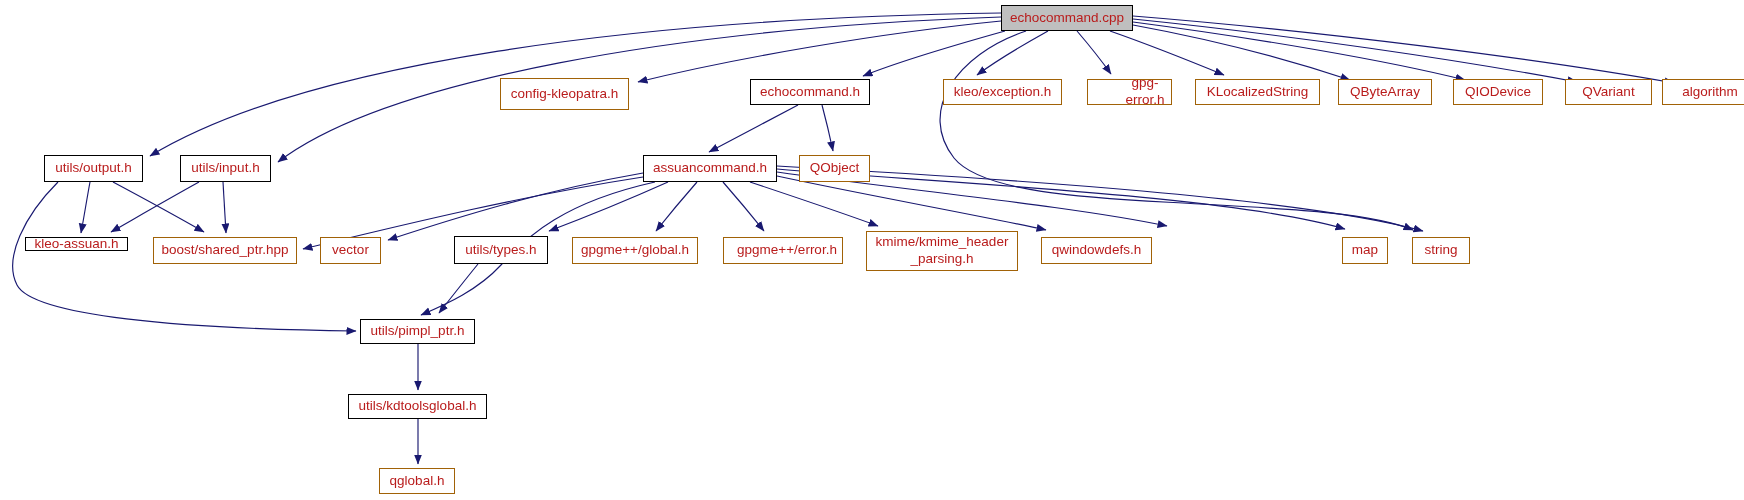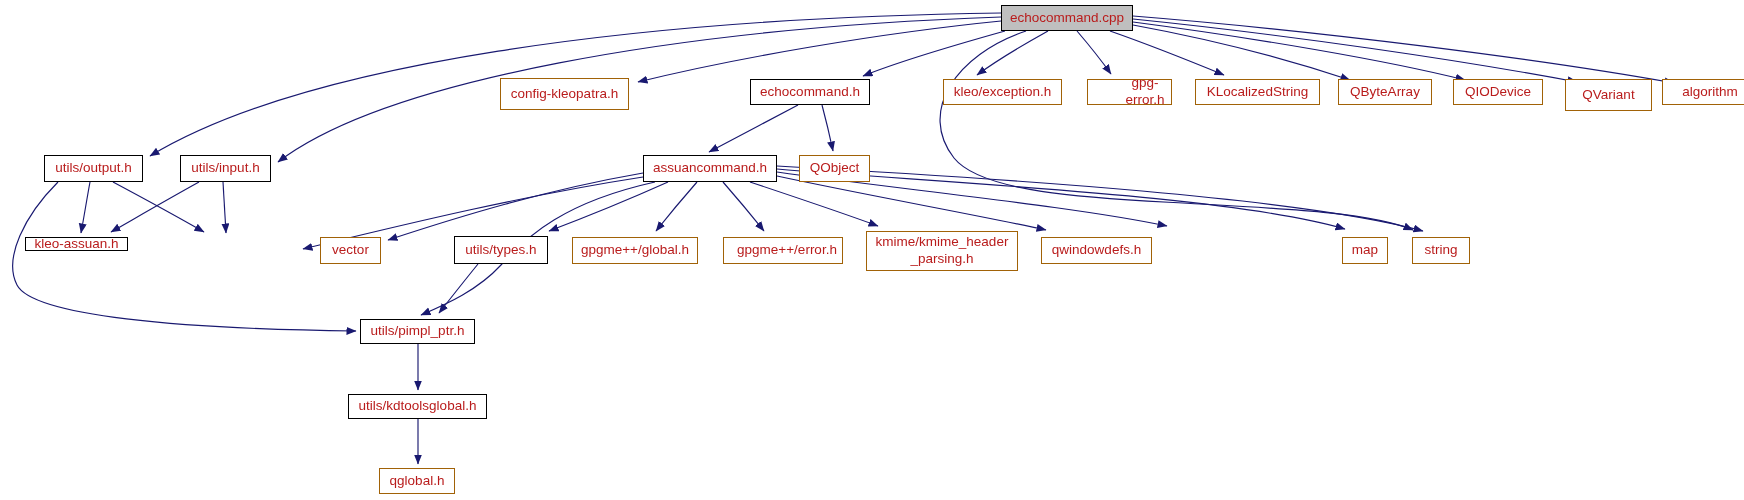--- a/index.html
+++ b/index.html
@@ -73,29 +73,30 @@
 
   <div class="node root" style="left:1001px; top:5px;  width:132px; height:26px;">echocommand.cpp</div>
 
   <div class="node" style="left:500px;  top:78px;  width:129px; height:32px;text-align:center;">config-kleopatra.h</div>
   <div class="node doc" style="left:750px;  top:79px;  width:120px; height:26px;">echocommand.h</div>
   <div class="node" style="left:943px;  top:79px;  width:119px; height:26px;">kleo/exception.h</div>
   <div class="node" style="left:1087px; top:79px;  width:85px;  height:26px;padding-left:31px;">gpg-error.h</div>
   <div class="node" style="left:1195px; top:79px;  width:125px; height:26px;">KLocalizedString</div>
   <div class="node" style="left:1338px; top:79px;  width:94px;  height:26px;">QByteArray</div>
   <div class="node" style="left:1453px; top:79px;  width:90px;  height:26px;">QIODevice</div>
-  <div class="node" style="left:1565px; top:79px;  width:87px;  height:32px;">QVariant</div>
+  <div class="node" style="left:1565px; top:79px;  width:87px;  height:26px;">QVariant</div>
   <div class="node" style="left:1662px; top:79px;  width:96px;  height:26px;">algorithm</div>
 
   <div class="node doc" style="left:44px;   top:155px; width:99px;  height:27px;">utils/output.h</div>
   <div class="node doc" style="left:180px;  top:155px; width:91px;  height:27px;">utils/input.h</div>
   <div class="node doc" style="left:643px;  top:155px; width:134px; height:27px;">assuancommand.h</div>
   <div class="node" style="left:799px;  top:155px; width:71px;  height:27px;">QObject</div>
 
   <div class="node doc" style="left:25px;   top:237px; width:103px; height:14px;">kleo-assuan.h</div>
+  <div class="node" style="left:153px;  top:237px; width:144px; height:27px;">boost/shared_ptr.hpp</div>
   <div class="node" style="left:320px;  top:237px; width:61px;  height:27px;">vector</div>
   <div class="node doc" style="left:454px;  top:236px; width:94px;  height:28px;">utils/types.h</div>
   <div class="node" style="left:572px;  top:237px; width:126px; height:27px;">gpgme++/global.h</div>
   <div class="node" style="left:723px;  top:237px; width:120px; height:27px;padding-left:8px;">gpgme++/error.h</div>
   <div class="node" style="left:866px;  top:231px; width:152px; height:40px;">kmime/kmime_header
 _parsing.h</div>
   <div class="node" style="left:1041px; top:237px; width:111px; height:27px;">qwindowdefs.h</div>
   <div class="node" style="left:1342px; top:237px; width:46px;  height:27px;">map</div>
   <div class="node" style="left:1412px; top:237px; width:58px;  height:27px;">string</div>
 

